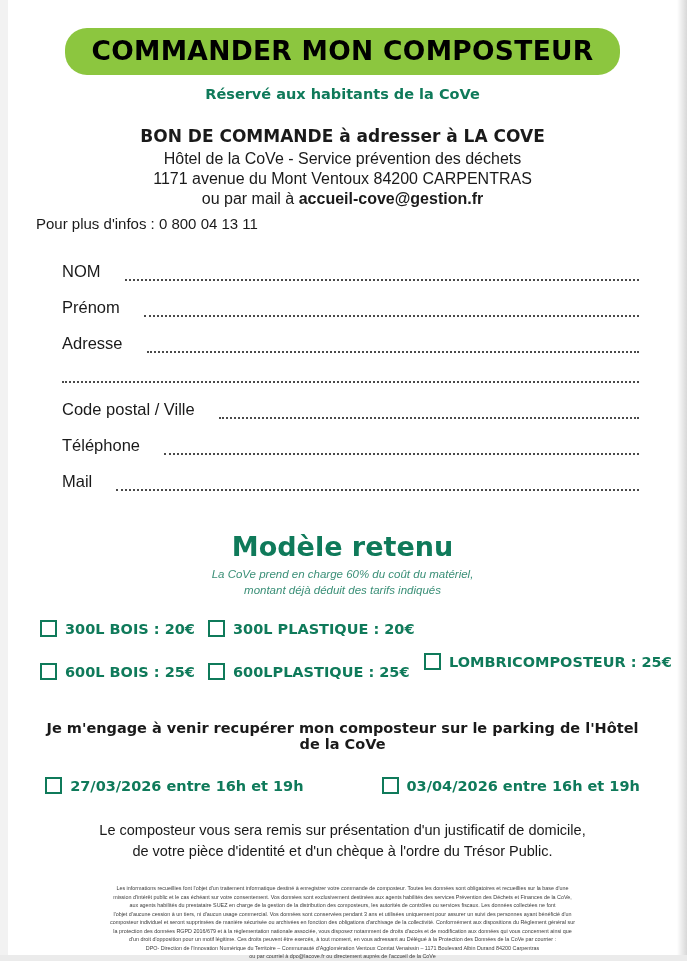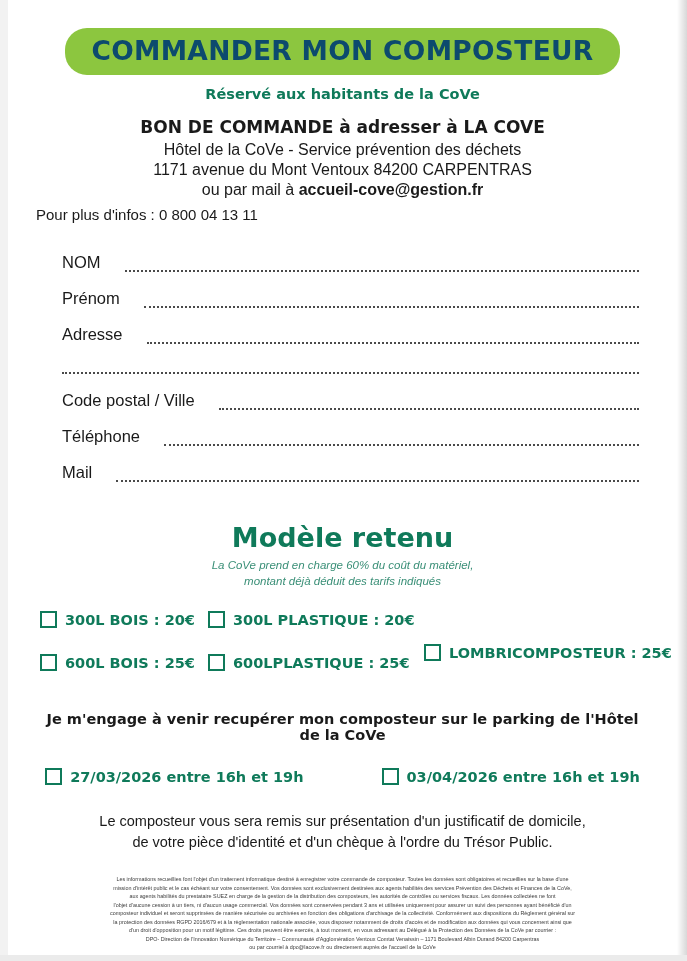--- a/index.html
+++ b/index.html
@@ -49,21 +49,21 @@
   }
 
   
   .banner-wrap {
     margin-top: 28px;
     display: flex;
     justify-content: center;
   }
   .banner {
     background: #8cc63f;
-    color: #0c4a6e;
+    color: #000000;
     border-radius: 22px;
     padding: 7px 26px 9px 26px;
     font-size: 26.5px;
     font-weight: bold;
     letter-spacing: 0.3px;
     white-space: nowrap;
     text-align: center;
     font-family: "DejaVu Sans", sans-serif;
   }
   .subtitle {
@@ -71,21 +71,21 @@
     color: #0f7a5a;
     font-weight: bold;
     font-size: 14.5px;
     margin-top: 11px;
     font-family: "DejaVu Sans", sans-serif;
   }
 
   
   .addr {
     text-align: center;
-    margin-top: 15px;
+    margin-top: 24px;
     color: #1a1a1a;
   }
   .addr .l1 {
     font-size: 17px;
     font-weight: bold;
     font-family: "DejaVu Sans", sans-serif;
     margin-bottom: 4px;
   }
   .addr .l2, .addr .l3, .addr .l4 {
     font-size: 16px;

